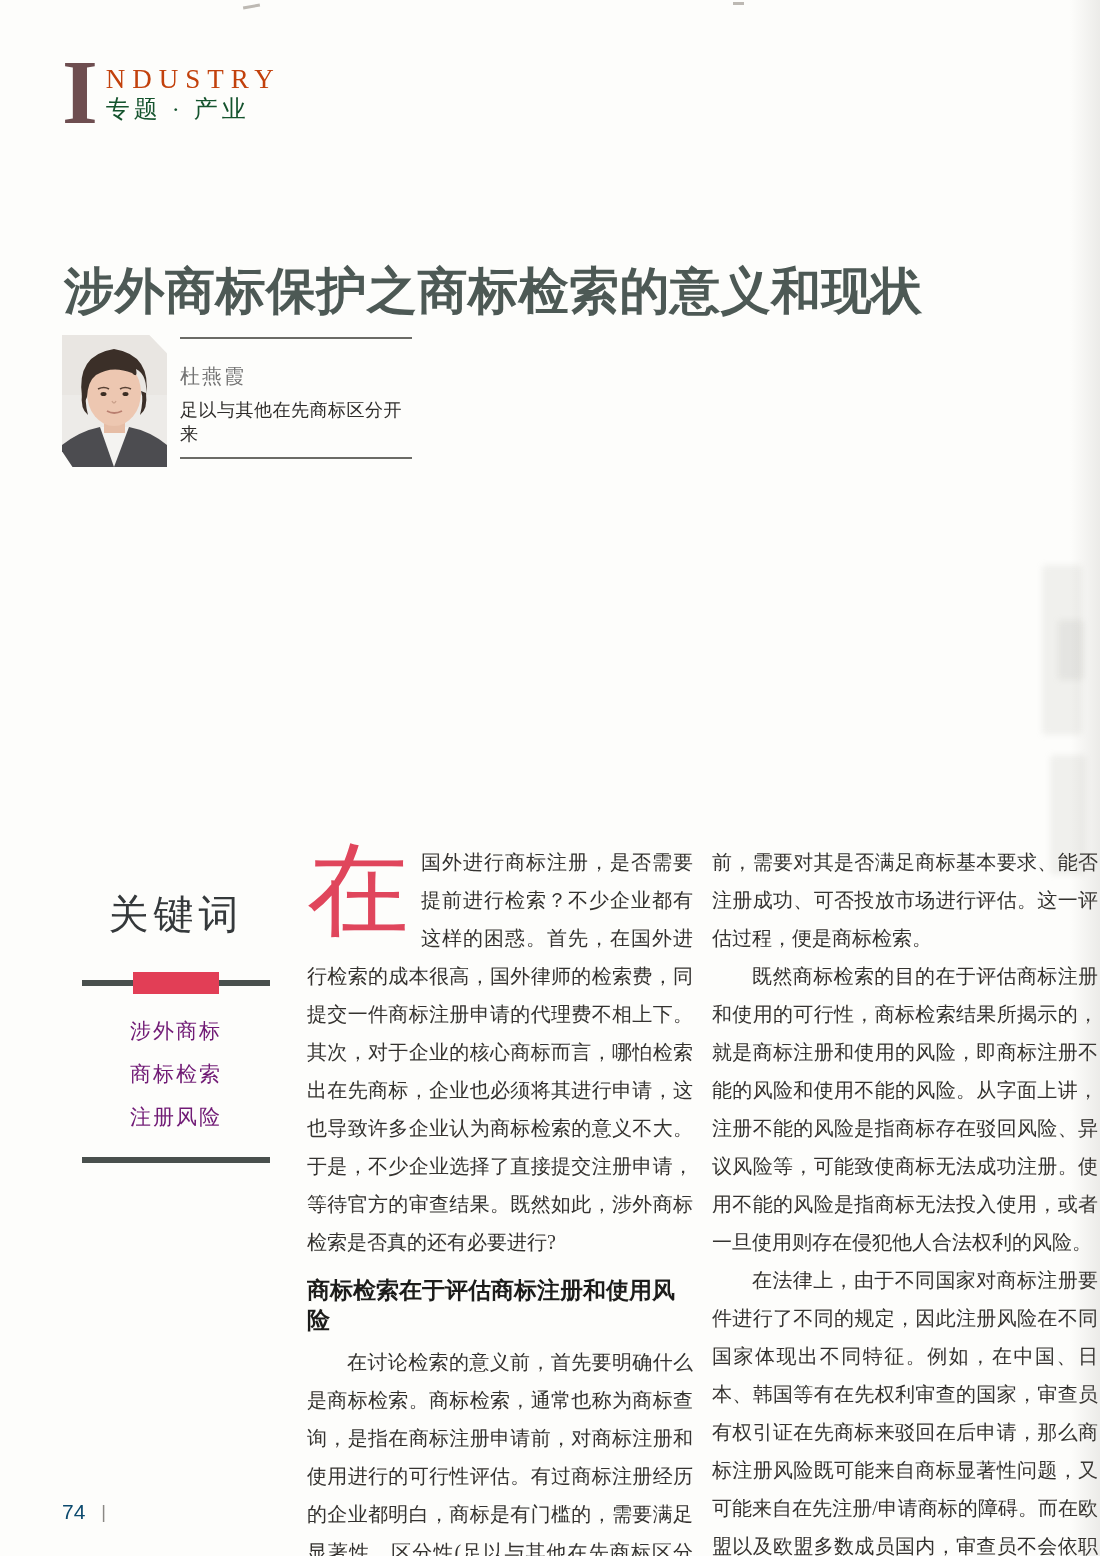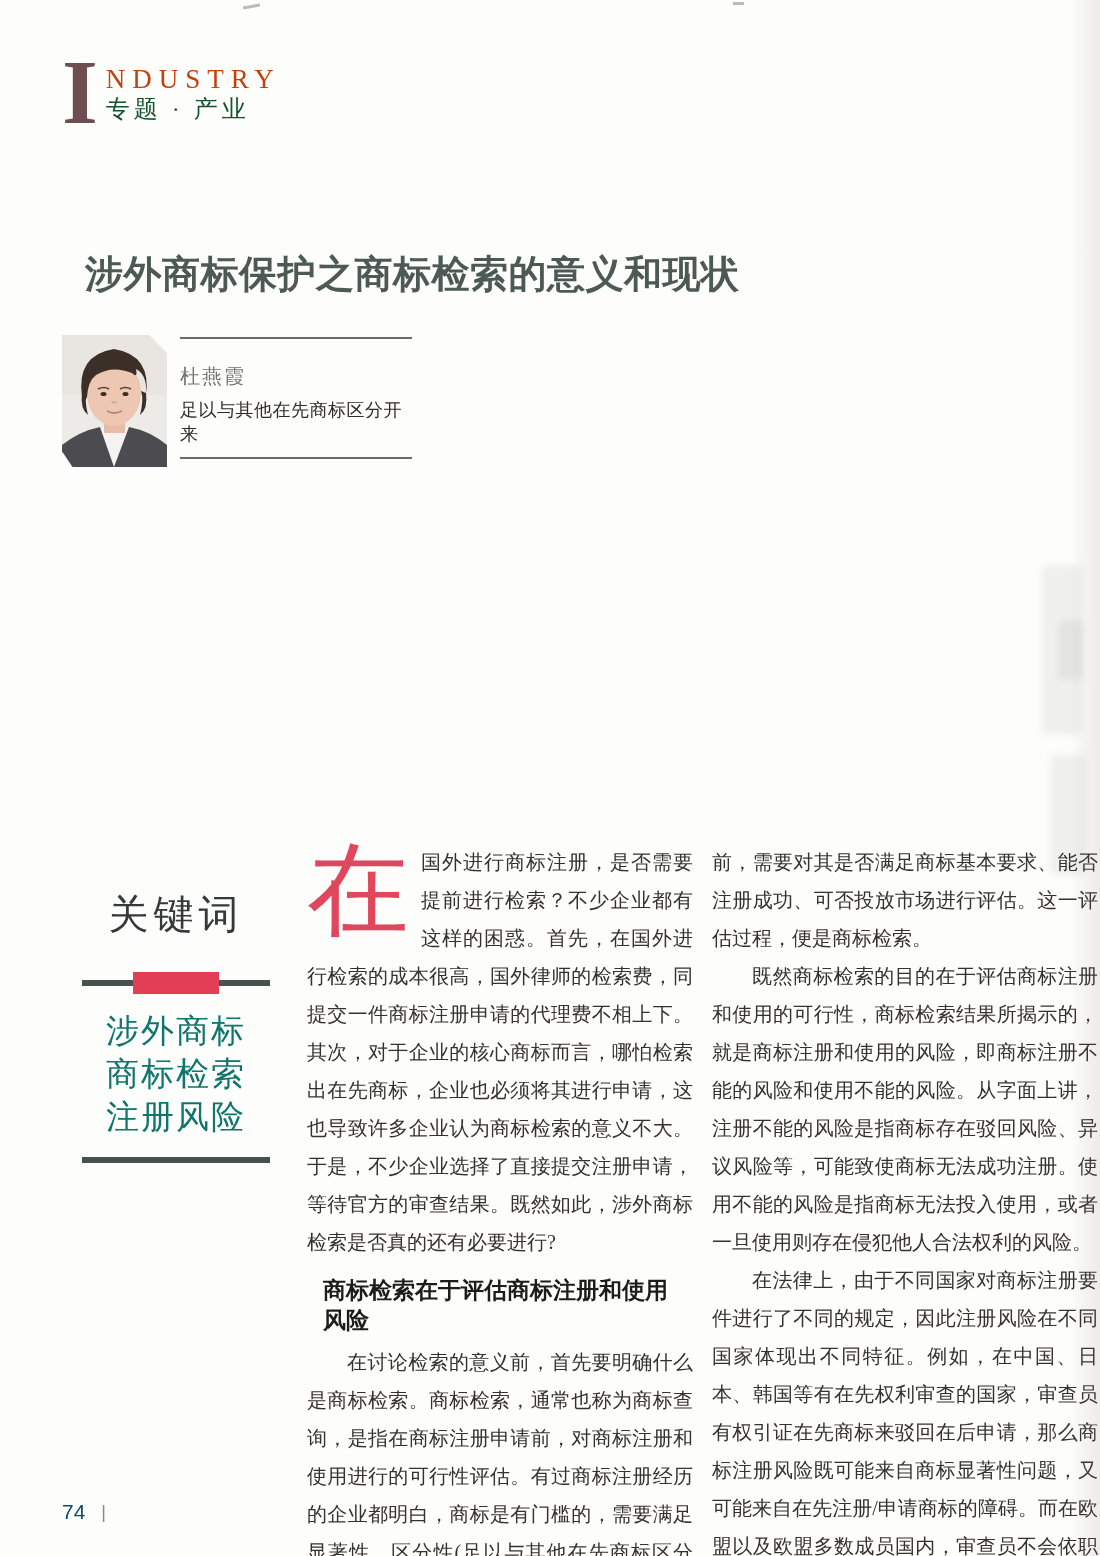--- a/index.html
+++ b/index.html
@@ -21,52 +21,52 @@
   .masthead { position:absolute; left:62px; top:56px; display:flex; align-items:flex-start; }
   .mast-initial { font-size:92px; line-height:72px; font-weight:bold; color:#6e4e50;
     font-family:"Liberation Serif", serif; }
   .mast-text { margin-left:8px; padding-top:10px; }
   .mast-word { font-size:27px; letter-spacing:7px; color:#c2410c; line-height:26px; }
   .mast-sub  { font-size:24px; letter-spacing:4px; color:#14532d; line-height:30px; margin-top:2px; }
 
   
   .title { position:absolute; left:64px; top:224px; white-space:nowrap;
     font-family:"Liberation Sans", sans-serif; font-weight:bold;
-    font-size:38px; letter-spacing:0.5px; color:#4d5955;margin-left:21px; }
+    font-size:50px; letter-spacing:0.5px; color:#4d5955; }
 
   
   .photo { position:absolute; left:62px; top:335px; width:105px; height:132px;
     clip-path:polygon(0 0, 83% 0, 100% 14%, 100% 100%, 10% 100%, 0 88%); }
   .author-info { position:absolute; left:180px; top:337px; width:232px; height:122px;
     border-top:2px solid #6b6b66; border-bottom:2px solid #6b6b66; }
   .author-name { font-size:20px; color:#737373; margin-top:24px; letter-spacing:2px; }
   .author-aff  { font-size:18px; color:#2e2c2a; margin-top:8px; letter-spacing:0.5px; }
 
   
   .keywords { position:absolute; left:82px; top:858px; width:188px; }
   .kw-heading { font-size:40px; font-weight:normal; color:#35393b; text-align:center;
     letter-spacing:5px; line-height:48px; }
   .kw-rule { position:relative; height:22px; margin-top:12px; }
   .kw-rule .line { position:absolute; top:8px; left:0; right:0; height:6px; background:#49504d; }
   .kw-rule .accent { position:absolute; top:0; left:51px; width:86px; height:22px; }
   .kw-list { list-style:none; margin:16px 0 0; padding:0; text-align:center; }
-  .kw-list li { font-size:33px; color:#0f766e; line-height:43px; letter-spacing:2px; }
+  .kw-list li { font-size:21px; color:#701a75; line-height:43px; letter-spacing:2px; }
   .kw-bottom { height:6px; background:#49504d; margin-top:18px; }
 
   
   .col { position:absolute; top:843px; width:386px; font-size:20px; line-height:38px;
     text-align:justify; color:#34322f; }
   .col-1 { left:307px; }
   .col-2 { left:712px; }
   .col p { margin:0; }
   .indent { text-indent:2em; }
   .dropcap { float:left; color:#e0465c; font-size:102px; line-height:88px;
     padding:4px 12px 0 0; font-family:"Liberation Serif", serif; }
   .sec-heading { font-family:"Liberation Sans", sans-serif; font-weight:bold;
-    font-size:23px; line-height:30px; color:#1c1c1a; margin:14px 16px 8px; text-align:left; }
+    font-size:23px; line-height:30px; color:#1c1c1a; margin:14px 0 8px; text-align:left; }
 
   
   .footer { position:absolute; left:62px; top:1500px; display:flex; align-items:center;
     font-family:"Liberation Sans", sans-serif; }
   .page-num { font-size:21px; color:#0c4a6e; }
   .page-div { font-size:18px; color:#8a8884; margin-left:16px; }
 </style>
 </head>
 <body>
 

